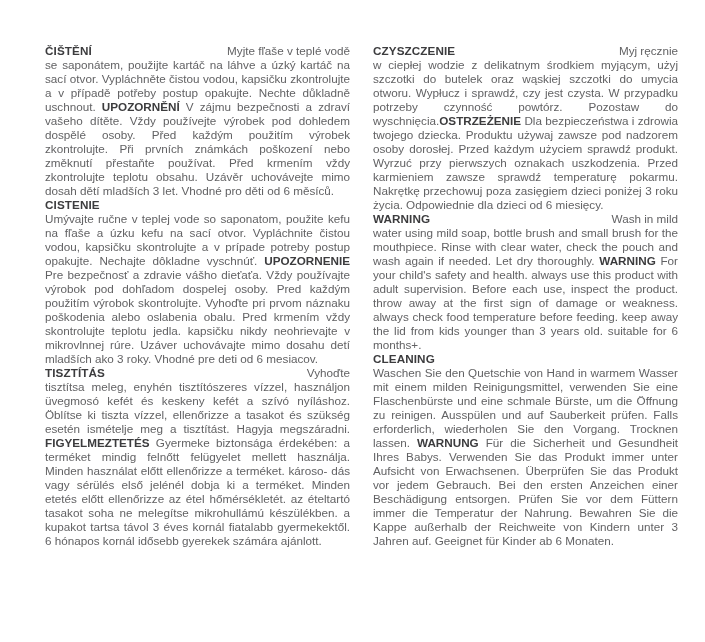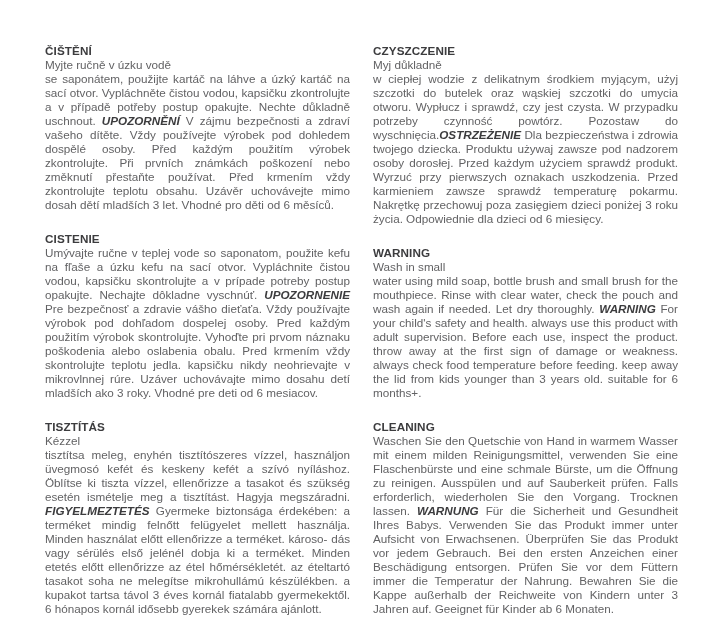--- a/index.html
+++ b/index.html
@@ -19,78 +19,75 @@
     font-size: 11.7px;
     line-height: 14px;
     color: #626264;
     overflow: hidden;
   }
   .column {
     width: 305px;
     flex: 0 0 305px;
   }
   .section + .section {
-    margin-top: 20px;
   }
   .first-line {
     display: flex;
     justify-content: space-between;
     align-items: baseline;
-    flex-direction: column;
   }
   .heading {
     font-weight: bold;
     color: #3c3c3e;
     letter-spacing: 0.1px;
   }
   .body-text {
     margin: 0;
     text-align: justify;
   }
   .body-text b {
     color: #3c3c3e;
-    font-style: italic;
   }
 </style>
 </head>
 <body>
 
 <div class="page">
   <div class="column">
       <div class="section">
         <div class="first-line">
           <span class="heading">ČIŠTĚNÍ</span>
-          <span>Myjte ručně v úzku vodě</span>
+          <span>Myjte fľaše v teplé vodě</span>
         </div>
         <p class="body-text"><span>se saponátem, použijte kartáč na láhve a úzký kartáč na sací otvor. Vypláchněte čistou vodou, kapsičku zkontrolujte a v případě potřeby postup opakujte. Nechte důkladně uschnout. </span><b>UPOZORNĚNÍ</b><span> V zájmu bezpečnosti a zdraví vašeho dítěte. Vždy používejte výrobek pod dohledem dospělé osoby. Před každým použitím výrobek zkontrolujte. Při prvních známkách poškození nebo změknutí přestaňte používat. Před krmením vždy zkontrolujte teplotu obsahu. Uzávěr uchovávejte mimo dosah dětí mladších 3 let. Vhodné pro děti od 6 měsíců.</span></p>
       </div>
       <div class="section">
         <div class="heading">CISTENIE</div>
         <p class="body-text"><span>Umývajte ručne v teplej vode so saponatom, použite kefu na fľaše a úzku kefu na sací otvor. Vypláchnite čistou vodou, kapsičku skontrolujte a v prípade potreby postup opakujte. Nechajte dôkladne vyschnúť. </span><b>UPOZORNENIE</b><span> Pre bezpečnosť a zdravie vášho dieťaťa. Vždy používajte výrobok pod dohľadom dospelej osoby. Pred každým použitím výrobok skontrolujte. Vyhoďte pri prvom náznaku poškodenia alebo oslabenia obalu. Pred krmením vždy skontrolujte teplotu jedla. kapsičku nikdy neohrievajte v mikrovlnnej rúre. Uzáver uchovávajte mimo dosahu detí mladších ako 3 roky. Vhodné pre deti od 6 mesiacov.</span></p>
       </div>
       <div class="section">
         <div class="first-line">
           <span class="heading">TISZTÍTÁS</span>
-          <span>Kézzel</span>
+          <span>Vyhoďte</span>
         </div>
         <p class="body-text"><span>tisztítsa meleg, enyhén tisztítószeres vízzel, használjon üvegmosó kefét és keskeny kefét a szívó nyíláshoz. Öblítse ki tiszta vízzel, ellenőrizze a tasakot és szükség esetén ismételje meg a tisztítást. Hagyja megszáradni. </span><b>FIGYELMEZTETÉS</b><span> Gyermeke biztonsága érdekében: a terméket mindig felnőtt felügyelet mellett használja. Minden használat előtt ellenőrizze a terméket. károso- dás vagy sérülés első jelénél dobja ki a terméket. Minden etetés előtt ellenőrizze az étel hőmérsékletét. az ételtartó tasakot soha ne melegítse mikrohullámú készülékben. a kupakot tartsa távol 3 éves kornál fiatalabb gyermekektől. 6 hónapos kornál idősebb gyerekek számára ajánlott.</span></p>
       </div>
     </div>
   <div class="column">
       <div class="section">
         <div class="first-line">
           <span class="heading">CZYSZCZENIE</span>
-          <span>Myj důkladně</span>
+          <span>Myj ręcznie</span>
         </div>
         <p class="body-text"><span>w ciepłej wodzie z delikatnym środkiem myjącym, użyj szczotki do butelek oraz wąskiej szczotki do umycia otworu. Wypłucz i sprawdź, czy jest czysta. W przypadku potrzeby czynność powtórz. Pozostaw do wyschnięcia.</span><b>OSTRZEŻENIE</b><span> Dla bezpieczeństwa i zdrowia twojego dziecka. Produktu używaj zawsze pod nadzorem osoby dorosłej. Przed każdym użyciem sprawdź produkt. Wyrzuć przy pierwszych oznakach uszkodzenia. Przed karmieniem zawsze sprawdź temperaturę pokarmu. Nakrętkę przechowuj poza zasięgiem dzieci poniżej 3 roku życia. Odpowiednie dla dzieci od 6 miesięcy.</span></p>
       </div>
       <div class="section">
         <div class="first-line">
           <span class="heading">WARNING</span>
-          <span>Wash in small</span>
+          <span>Wash in mild</span>
         </div>
         <p class="body-text"><span>water using mild soap, bottle brush and small brush for the mouthpiece. Rinse with clear water, check the pouch and wash again if needed. Let dry thoroughly. </span><b>WARNING</b><span> For your child's safety and health. always use this product with adult supervision. Before each use, inspect the product. throw away at the first sign of damage or weakness. always check food temperature before feeding. keep away the lid from kids younger than 3 years old. suitable for 6 months+.</span></p>
       </div>
       <div class="section">
         <div class="heading">CLEANING</div>
         <p class="body-text"><span>Waschen Sie den Quetschie von Hand in warmem Wasser mit einem milden Reinigungsmittel, verwenden Sie eine Flaschenbürste und eine schmale Bürste, um die Öffnung zu reinigen. Ausspülen und auf Sauberkeit prüfen. Falls erforderlich, wiederholen Sie den Vorgang. Trocknen lassen. </span><b>WARNUNG</b><span> Für die Sicherheit und Gesundheit Ihres Babys. Verwenden Sie das Produkt immer unter Aufsicht von Erwachsenen. Überprüfen Sie das Produkt vor jedem Gebrauch. Bei den ersten Anzeichen einer Beschädigung entsorgen. Prüfen Sie vor dem Füttern immer die Temperatur der Nahrung. Bewahren Sie die Kappe außerhalb der Reichweite von Kindern unter 3 Jahren auf. Geeignet für Kinder ab 6 Monaten.</span></p>
       </div>
     </div>
 </div>
 

